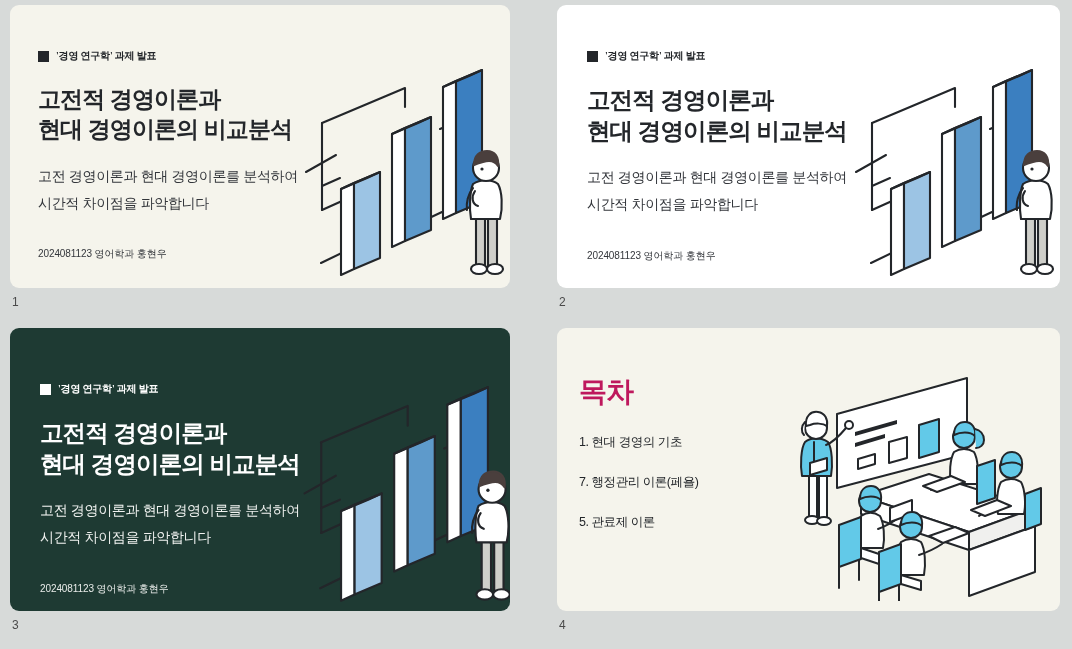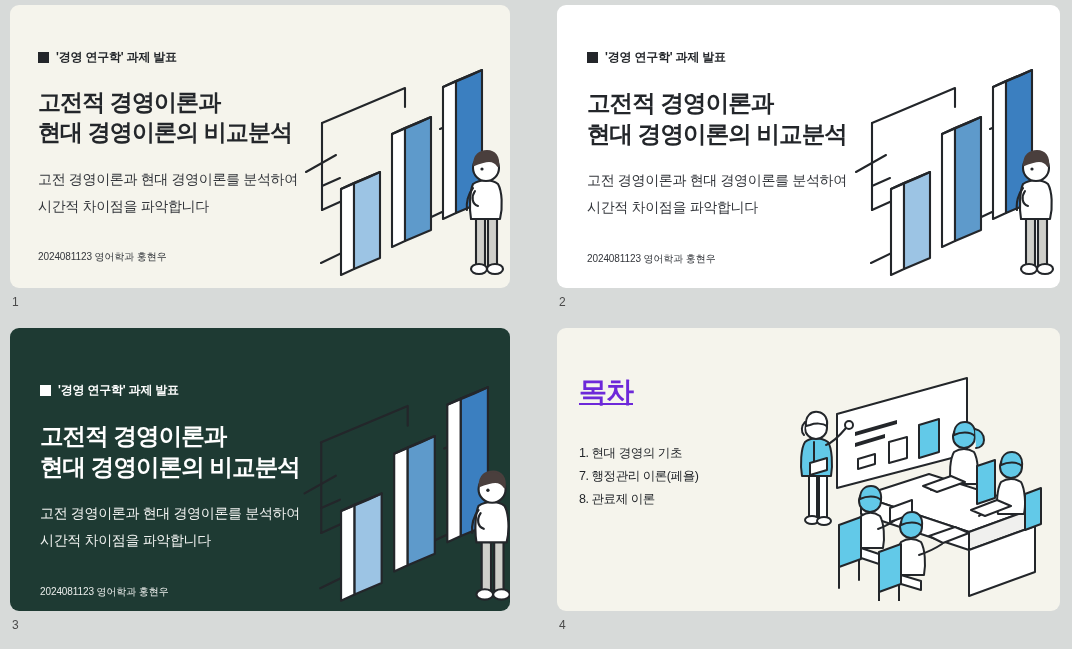--- a/index.html
+++ b/index.html
@@ -71,25 +71,26 @@
     gap: 7px;
     margin-bottom: 22px;
   }
   .eyebrow-square {
     width: 11px;
     height: 11px;
     background: #23262a;
     flex: none;
   }
   .eyebrow-text {
-    font-size: 12px;
+    font-size: 10px;
     font-weight: bold;
     color: #23262a;
     letter-spacing: -0.2px;
     white-space: nowrap;
+    font-family: Liberation Serif, serif;
   }
   .dark .eyebrow-square { background: #ffffff; }
   .dark .eyebrow-text   { color: #ffffff; }
 
   .deck-title {
     font-size: 23px;
     font-weight: bold;
     line-height: 1.30;
     color: #23262a;
     letter-spacing: -0.9px;
@@ -136,34 +137,34 @@
   
   .agenda-body {
     position: absolute;
     left: 22px;
     top: 45px;
     width: 230px;
   }
   .agenda-heading {
     font-size: 28px;
     font-weight: bold;
-    color: #6d28d9;
+    color: #be185d;
     letter-spacing: -1px;
-    margin-bottom: 31px;
-    text-decoration: underline;
+    margin-bottom: 20px;
   }
   .agenda-list {
     list-style: none;
   }
   .agenda-list li {
     font-size: 12.5px;
     line-height: 1.85;
     color: #23262a;
     letter-spacing: -0.45px;
     white-space: nowrap;
+    margin-top: 17px;
   }
 </style>
 </head>
 <body>
 
 <div class="deck">
 
   <div class="slide-slot" id="slot-1">
     <div class="slide cream">
 
@@ -348,21 +349,21 @@
   </div>
 
   <div class="slide-slot" id="slot-4">
     <div class="slide cream">
 
       <div class="agenda-body">
         <div class="agenda-heading">목차</div>
         <ul class="agenda-list">
           <li>1. 현대 경영의 기초</li>
           <li>7. 행정관리 이론(페욜)</li>
-          <li>8. 관료제 이론</li>
+          <li>5. 관료제 이론</li>
         </ul>
       </div>
 
       <svg class="illustration" viewBox="0 0 268 235">
         <g stroke="#23262a" stroke-width="2" stroke-linecap="round" stroke-linejoin="round">
 
           <path d="M58 48 L188 12 L188 88 L58 122 Z" fill="#ffffff"></path>
           <g fill="#23262a" stroke="none">
             <path d="M76 66 L118 54 L118 58 L76 70 Z"></path>
             <path d="M76 77 L106 68 L106 72 L76 81 Z"></path>

